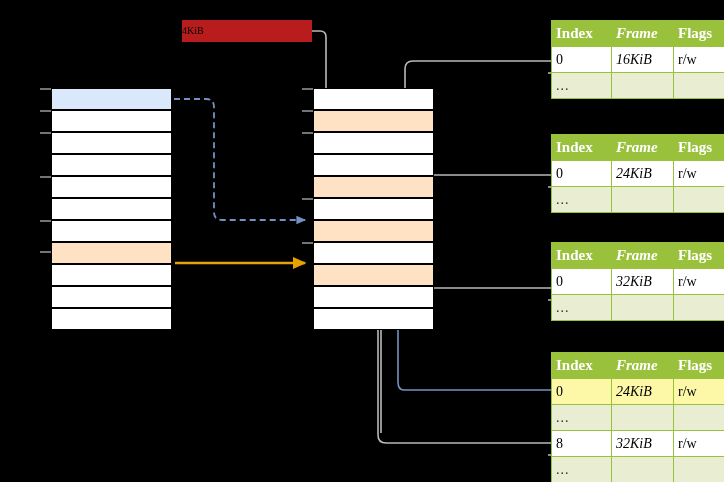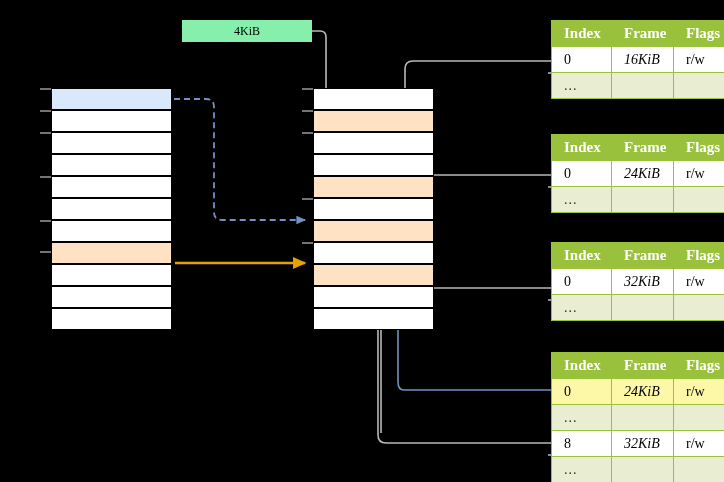--- a/index.html
+++ b/index.html
@@ -30,57 +30,56 @@
   #left-column{left:51px;top:88px;width:121px;}
   #left-column .cell{height:22px;}
 
   
   #middle-column{left:313px;top:88px;width:121px;}
   #middle-column .cell{height:22px;}
 
   
   #size-tag{
     position:absolute;left:182px;top:20px;width:130px;height:22px;
-    background:#86efac;
+    background:#b91c1c;
     color:#000000;
-    font-size:12px;
+    font-size:10px;
     line-height:22px;
-    text-align:center;
   }
 
   
   .ptable{
     position:absolute;
     border-collapse:collapse;
     table-layout:fixed;
     font-size:14px;
     color:#000000;
     background:#ffffff;
   }
   .ptable td,.ptable th{
     border:1.2px solid #9ac13c;
-    padding:1px 12px;
+    padding:1px 4px;
     height:26px;
     box-sizing:border-box;
     text-align:left;
     vertical-align:middle;
     font-weight:normal;
   }
   .ptable th{
     background:#9ac13c;
     color:#ffffff;
     font-weight:bold;
     border-color:#9ac13c;
     font-size:15px;
   }
   .ptable td.c-index{width:60px;}
   .ptable td.c-frame{width:62px;font-style:italic;}
   .ptable td.c-flags{width:52px;}
   .ptable th.c-index{width:60px;}
-  .ptable th.c-frame{width:62px;}
+  .ptable th.c-frame{width:62px;font-style:italic;}
   .ptable th.c-flags{width:52px;margin-top:40px;}
   .ptable tr.ellipsis td{background:#e9eed2;color:#333333;letter-spacing:1px;}
   .ptable td.hl{background:#fdf7a8;}
 
   #ptable-1{left:551px;top:20px;width:172px;}
   #ptable-2{left:551px;top:134px;width:172px;}
   #ptable-3{left:551px;top:242px;width:172px;}
   #ptable-4{left:551px;top:352px;width:172px;}
 </style>
 </head>

